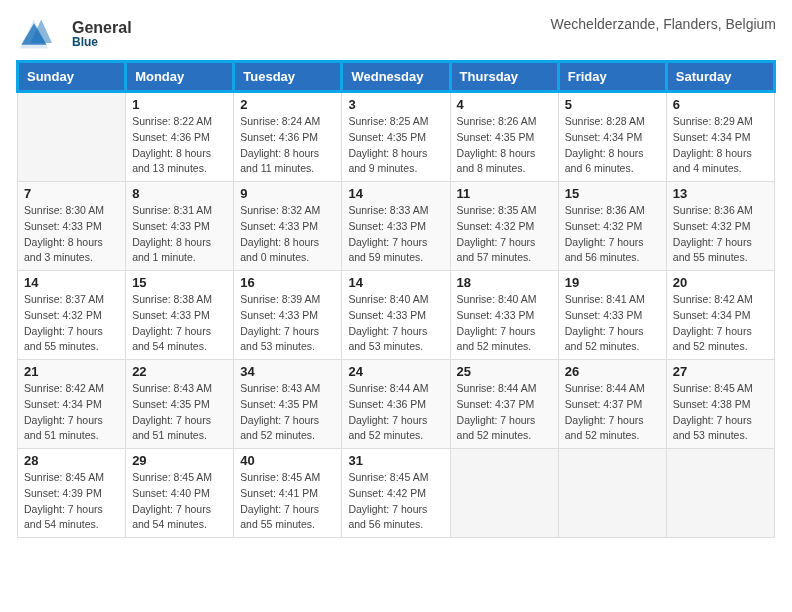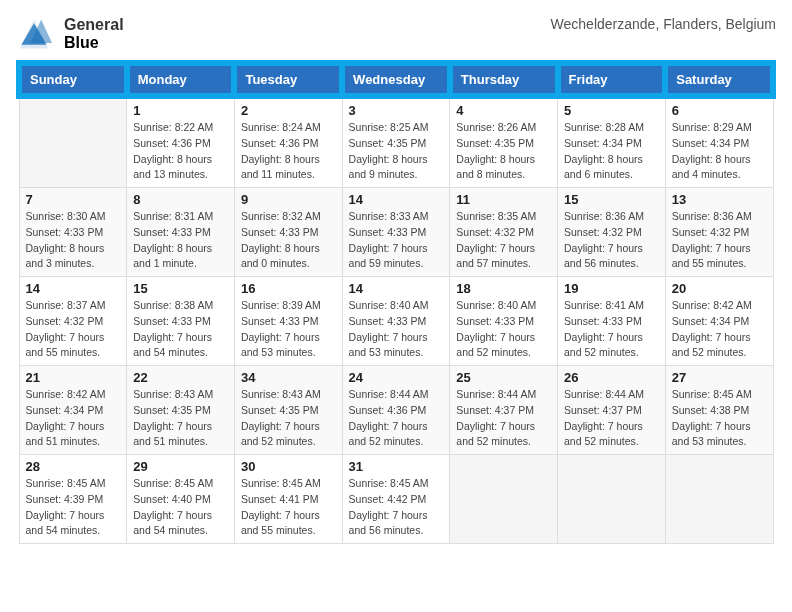--- a/index.html
+++ b/index.html
@@ -12,36 +12,36 @@
     }
     .header {
       display: flex;
       justify-content: space-between;
       align-items: flex-start;
       margin-bottom: 8px;
     }
     .logo {
       display: flex;
       align-items: center;
-      gap: 12px;
+      gap: 20px;
     }
     .logo-text {
       display: flex;
       flex-direction: column;
       line-height: 1.1;
     }
     .logo-general {
       font-size: 16px;
       font-weight: bold;
       color: #333;
     }
     .logo-blue {
-      font-size: 16px;
+      font-size: 12px;
       font-weight: bold;
-      color: #000000;
+      color: #0c4a6e;
     }
     .logo-icon {
       width: 36px;
       height: 36px;
     }
     .title-block {
       text-align: right;
     }
     .month-title {
       font-size: 32px;
@@ -56,21 +56,21 @@
       width: 100%;
       border-collapse: collapse;
       border: 1px solid #ccc;
     }
     .calendar th {
       background: #2a70c0;
       color: #fff;
       text-align: left;
       padding: 6px 8px;
       font-size: 13px;
-      border: 6px solid #0ea5e9;
+      border: 3px solid #0ea5e9;
     }
     .calendar td {
       vertical-align: top;
       padding: 4px 6px;
       border: 1px solid #ddd;
       width: 14.28%;
       min-height: 80px;
       font-size: 11px;
       color: #333;
       background: #fff;
@@ -247,21 +247,21 @@
       <tr>
         <td>
           <span class="day-number">28</span>
           <div class="day-info">Sunrise: 8:45 AM<br>Sunset: 4:39 PM<br>Daylight: 7 hours<br>and 54 minutes.</div>
         </td>
         <td>
           <span class="day-number">29</span>
           <div class="day-info">Sunrise: 8:45 AM<br>Sunset: 4:40 PM<br>Daylight: 7 hours<br>and 54 minutes.</div>
         </td>
         <td>
-          <span class="day-number">30</span>
+          <span class="day-number">40</span>
           <div class="day-info">Sunrise: 8:45 AM<br>Sunset: 4:41 PM<br>Daylight: 7 hours<br>and 55 minutes.</div>
         </td>
         <td>
           <span class="day-number">31</span>
           <div class="day-info">Sunrise: 8:45 AM<br>Sunset: 4:42 PM<br>Daylight: 7 hours<br>and 56 minutes.</div>
         </td>
         <td class="empty-cell"></td>
         <td class="empty-cell"></td>
         <td class="empty-cell"></td>
       </tr>

